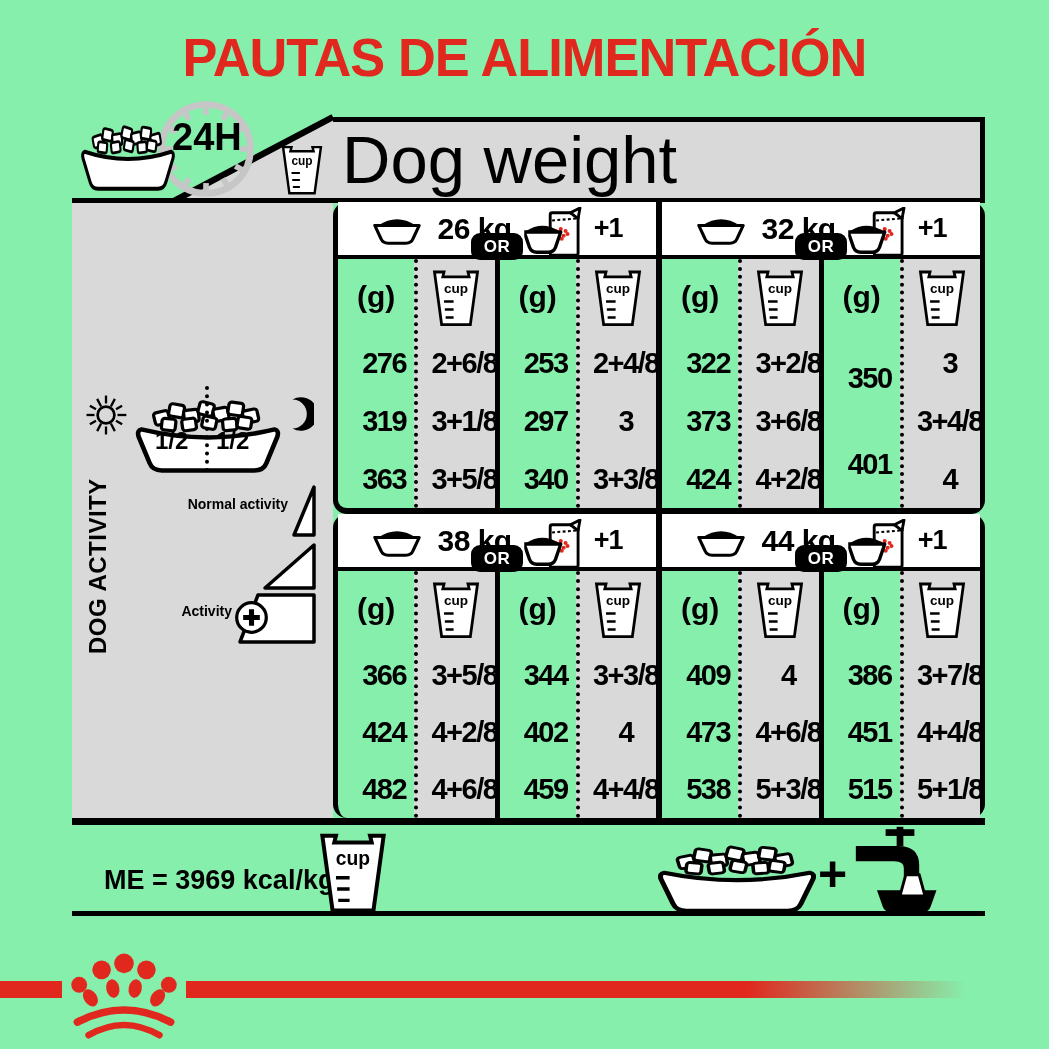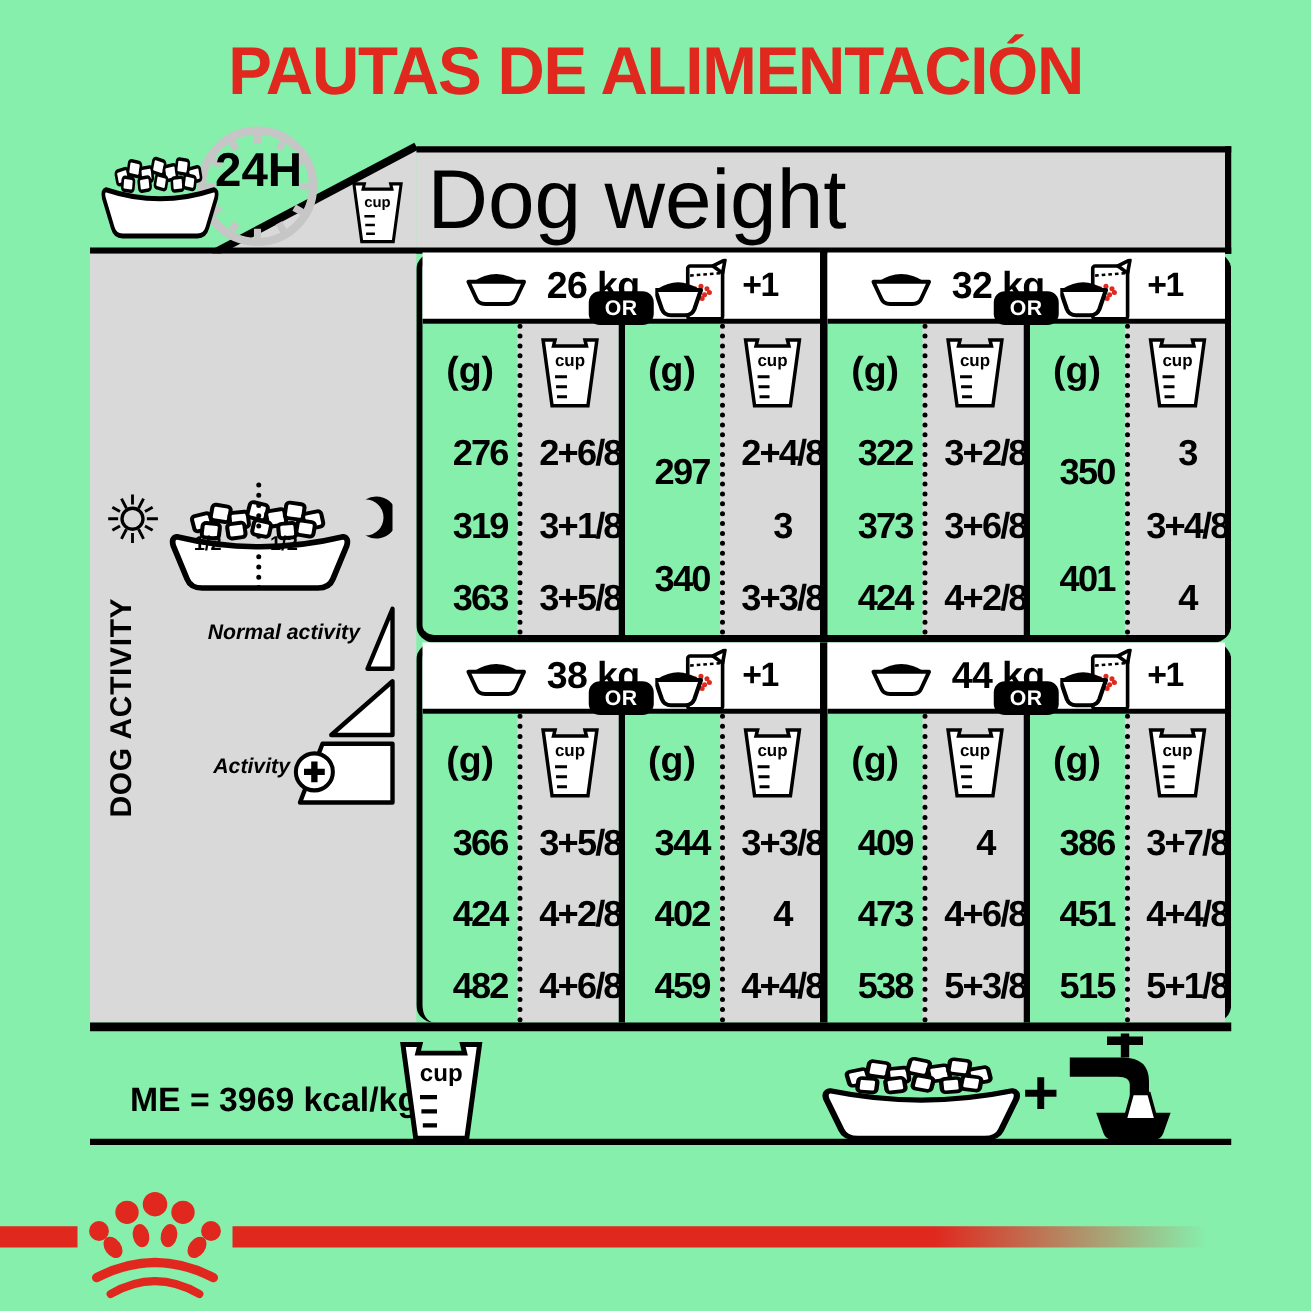--- a/index.html
+++ b/index.html
@@ -28,25 +28,25 @@
   #table-bottom-line  { left:72px; top:818px; width:913px; height:7px; background:#000; }
   #footer-bottom-line { left:72px; top:911px; width:913px; height:5px; background:#000; }
 
   
   #sidebar { left:72px; top:203px; width:261px; height:615px; background:var(--panel-gray); }
   #dog-activity-label {
     left:84px; top:478px; height:176px; width:32px;
     writing-mode:vertical-rl; transform:rotate(180deg);
     font-size:24px; font-weight:bold; letter-spacing:0.5px; text-align:center;
   }
-  .side-label { font-size:17px; font-weight:bold; white-space:nowrap;font-style:italic; }
+  .side-label { font-size:14px; font-weight:bold; white-space:nowrap; }
   #normal-activity-label { left:126px; top:496px; width:162px; text-align:right; }
   #activity-label { left:120px; top:603px; width:112px; text-align:right; }
   #half-dotted-line { left:205px; top:386px; width:0; height:86px; border-left:4px dotted #000; }
-  .half-label { font-size:16px; font-weight:bold; }
+  .half-label { font-size:24px; font-weight:bold; }
   #half-left-label  { left:155px; top:427px; }
   #half-right-label { left:216px; top:427px; }
 
   
   .band {
     left:333px; width:652px; box-sizing:border-box; display:flex;
     border-left:5px solid #000; border-right:5px solid #000;border-radius:14px;
   }
   #band1 { top:202px; height:312px; border-bottom:6px solid #000; }
   #band2 { top:514px; height:304px; }
@@ -310,20 +310,21 @@
               </svg>
           </div>
           <div class="cell">2+6/8</div>
           <div class="cell">3+1/8</div>
           <div class="cell">3+5/8</div>
         </div>
         <div class="col g pair2">
           <div class="colhead">
               <span class="gLabel">(g)</span>
             </div>
+          <div class="cell">253</div>
           <div class="cell">297</div>
           <div class="cell">340</div>
         </div>
         <div class="col cup">
           <div class="colhead">
             <svg class="cupicon" viewBox="0 0 60 74">
                 <use href="#sym-cup"></use>
                 <text class="cuptext" x="30" y="31">cup</text>
               </svg>
           </div>

